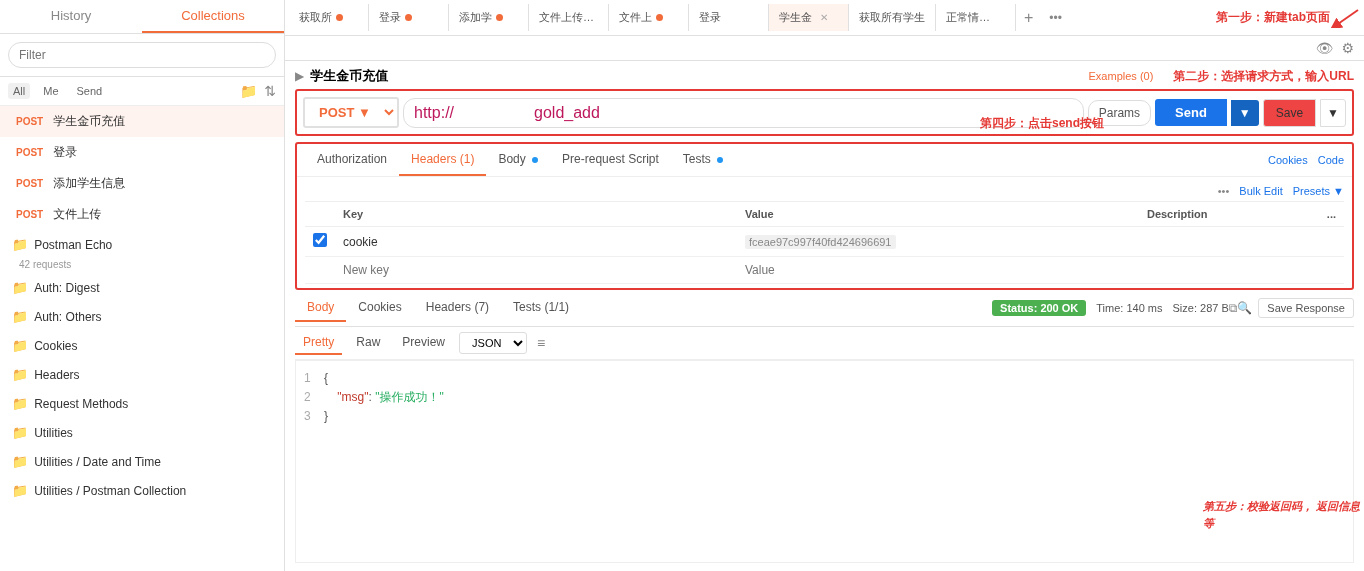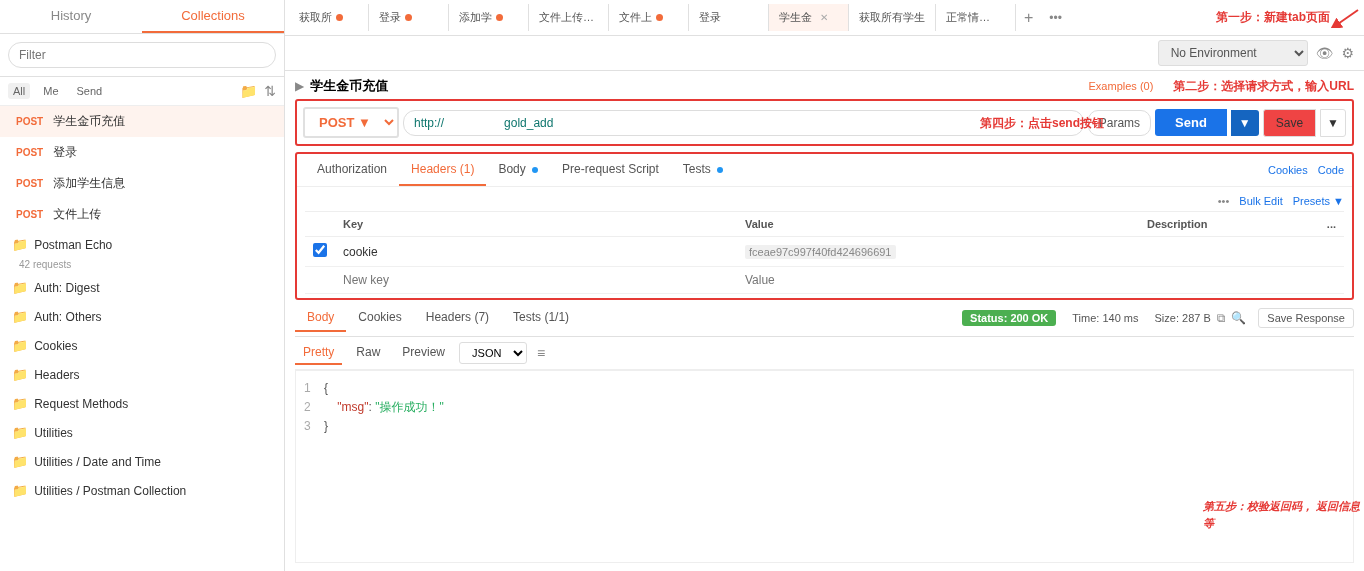--- a/index.html
+++ b/index.html
@@ -220,41 +220,38 @@
       <line x1="28" y1="2" x2="5" y2="18" stroke="#e53935" stroke-width="2" marker-end="url(#arrow)"></line>
       <defs>
           <marker id="arrow" markerWidth="6" markerHeight="6" refX="3" refY="3" orient="auto">
             <path d="M0,0 L0,6 L6,3 z" fill="#e53935"></path>
           </marker>
         </defs>
     </svg>
   </div>
 
   <div id="env-bar">
-    <select id="env-select">
-      <option>No Environment</option>
-    </select>
     <span class="env-icon">👁</span>
     <span class="env-icon">⚙</span>
   </div>
 
   <div id="req-title-row">
     <span id="request-title-arrow">▶</span>
     <span style="font-weight:bold; font-size:13px; margin-left:6px;">学生金币充值</span>
     <span id="examples-link">Examples (0)</span>
 
     <span style="color:#e53935; font-size:12px; font-weight:bold; margin-left:20px;">第二步：选择请求方式，输入URL</span>
   </div>
 
   <div class="request-box">
     <div id="url-row">
       <select id="method-select">
         <option>POST ▼</option>
       </select>
-      <input id="url-input" type="text" style="flex: 1 1 0%; padding: 5px 10px; border: 1px solid rgb(221, 221, 221); border-radius: 12px; font-size: 12px; color: #0f766e;" value="http://                  gold_add">
+      <input id="url-input" type="text" style="flex: 1 1 0%; padding: 5px 10px; border: 1px solid rgb(221, 221, 221); border-radius: 12px; font-size: 16px; color: #be185d;" value="http://                  gold_add">
       <button id="params-btn">Params</button>
       <button id="send-btn">Send</button>
       <button id="send-dropdown">▼</button>
       <button id="save-btn">Save</button>
       <button id="save-dropdown">▼</button>
     </div>
   </div>
 
   <div style="position:absolute; top:115px; right:260px; color:#e53935; font-size:12px; font-weight:bold;">第四步：点击send按钮</div>
 
@@ -317,21 +314,21 @@
     </div>
   </div>
 
 
   <div id="response-section">
     <div id="response-tabs-row">
       <div class="resp-tab active">Body</div>
       <div class="resp-tab">Cookies</div>
       <div class="resp-tab">Headers (7)</div>
       <div class="resp-tab">Tests (1/1)</div>
-      <div style="margin-left:auto; display:flex; align-items:center; gap:6px;">
+      <div style="margin-left:auto; display:flex; align-items:center; gap:0;">
         <span id="status-badge">Status: 200 OK</span>
         <span class="resp-stat">Time: 140 ms</span>
         <span class="resp-stat">Size: 287 B</span>
         <span style="color:#888; cursor:pointer;">⧉</span>
         <span style="color:#888; cursor:pointer;">🔍</span>
         <button id="save-response-btn">Save Response</button>
       </div>
     </div>
 
     <div id="resp-body-tabs">

